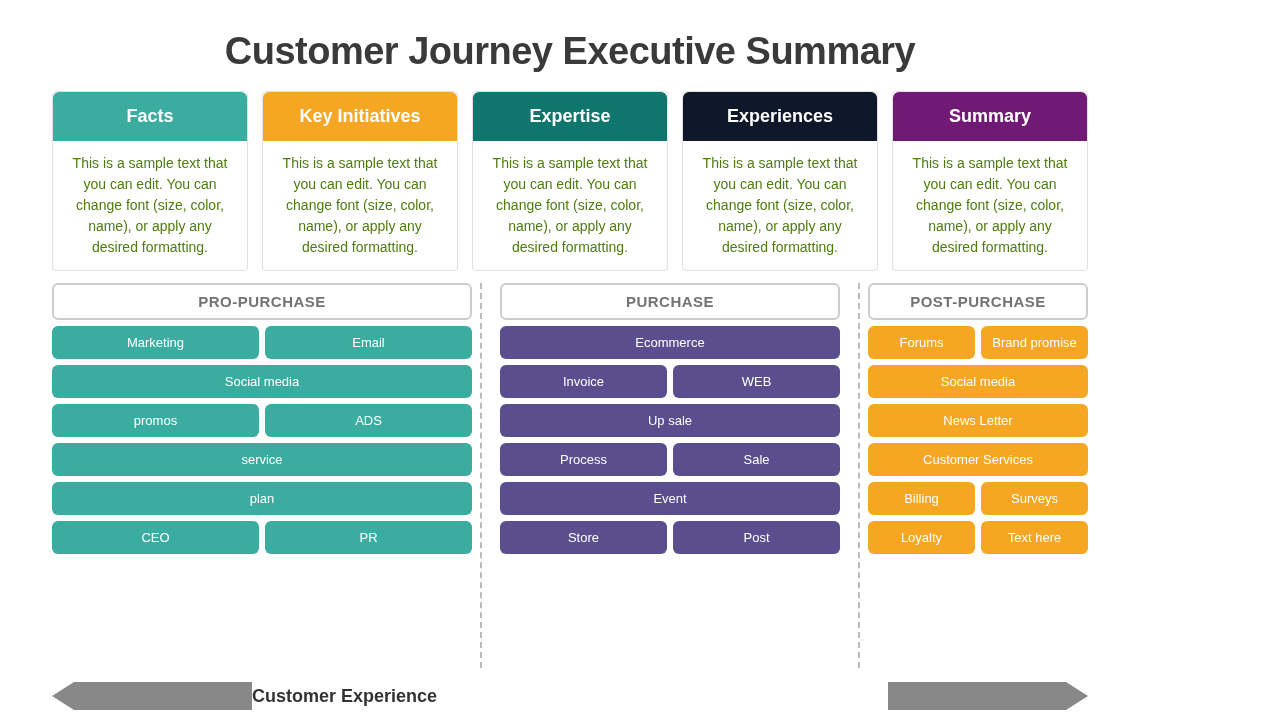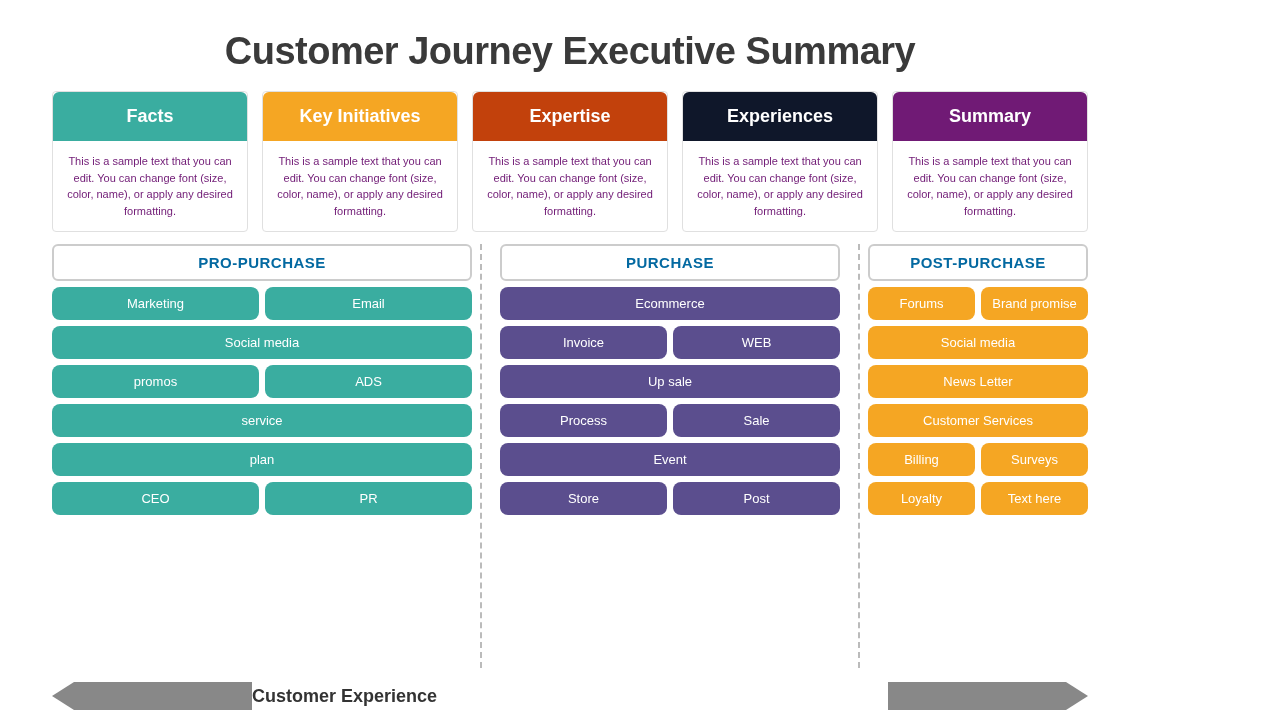--- a/index.html
+++ b/index.html
@@ -43,31 +43,31 @@
     .card-header {
       padding: 14px 10px;
       text-align: center;
       font-size: 18px;
       font-weight: 700;
       color: #ffffff;
       border-radius: 6px 6px 0 0;
     }
     .card-body {
       padding: 12px 14px;
-      font-size: 11px;
-      color: #701a75;
+      font-size: 14px;
+      color: #4d7c0f;
       text-align: center;
       line-height: 1.5;
       flex: 1;
       background: #fff;
       border-radius: 0 0 6px 6px;
     }
     .color-teal { background-color: #3aada0; }
     .color-orange { background-color: #f5a623; }
-    .color-red { background-color: #c2410c; }
+    .color-red { background-color: #0f766e; }
     .color-green { background-color: #0f172a; }
     .color-cyan { background-color: #701a75; }
 
     
     .journey-row {
       display: flex;
       gap: 0;
       flex: 1;
       align-items: stretch;
     }
@@ -79,21 +79,21 @@
     .section-left { flex: 0 0 420px; }
     .section-mid { flex: 0 0 360px; padding: 0 10px; }
     .section-right { flex: 1; }
 
     .section-header-box {
       border: 2px solid #ccc;
       border-radius: 6px;
       text-align: center;
       font-size: 15px;
       font-weight: 800;
-      color: #0369a1;
+      color: #737373;
       padding: 8px 10px;
       letter-spacing: 0.5px;
       background: #fff;
     }
     .btn-row {
       display: flex;
       gap: 6px;
     }
     .btn {
       flex: 1;
@@ -102,21 +102,21 @@
       text-align: center;
       font-size: 13px;
       font-weight: 500;
       color: #fff;
       cursor: pointer;
     }
     .btn-teal { background-color: #3aada0; }
     .btn-purple { background-color: #5b4e8e; }
     .btn-yellow { background-color: #f5a623; }
 
-    .btn-full { flex: 1; border-radius: 8px; }
+    .btn-full { flex: 1; }
 
     
     .arrow-area {
       display: flex;
       align-items: center;
       justify-content: space-between;
       margin-top: 2px;
     }
     .arrow-left, .arrow-right {
       width: 200px;

